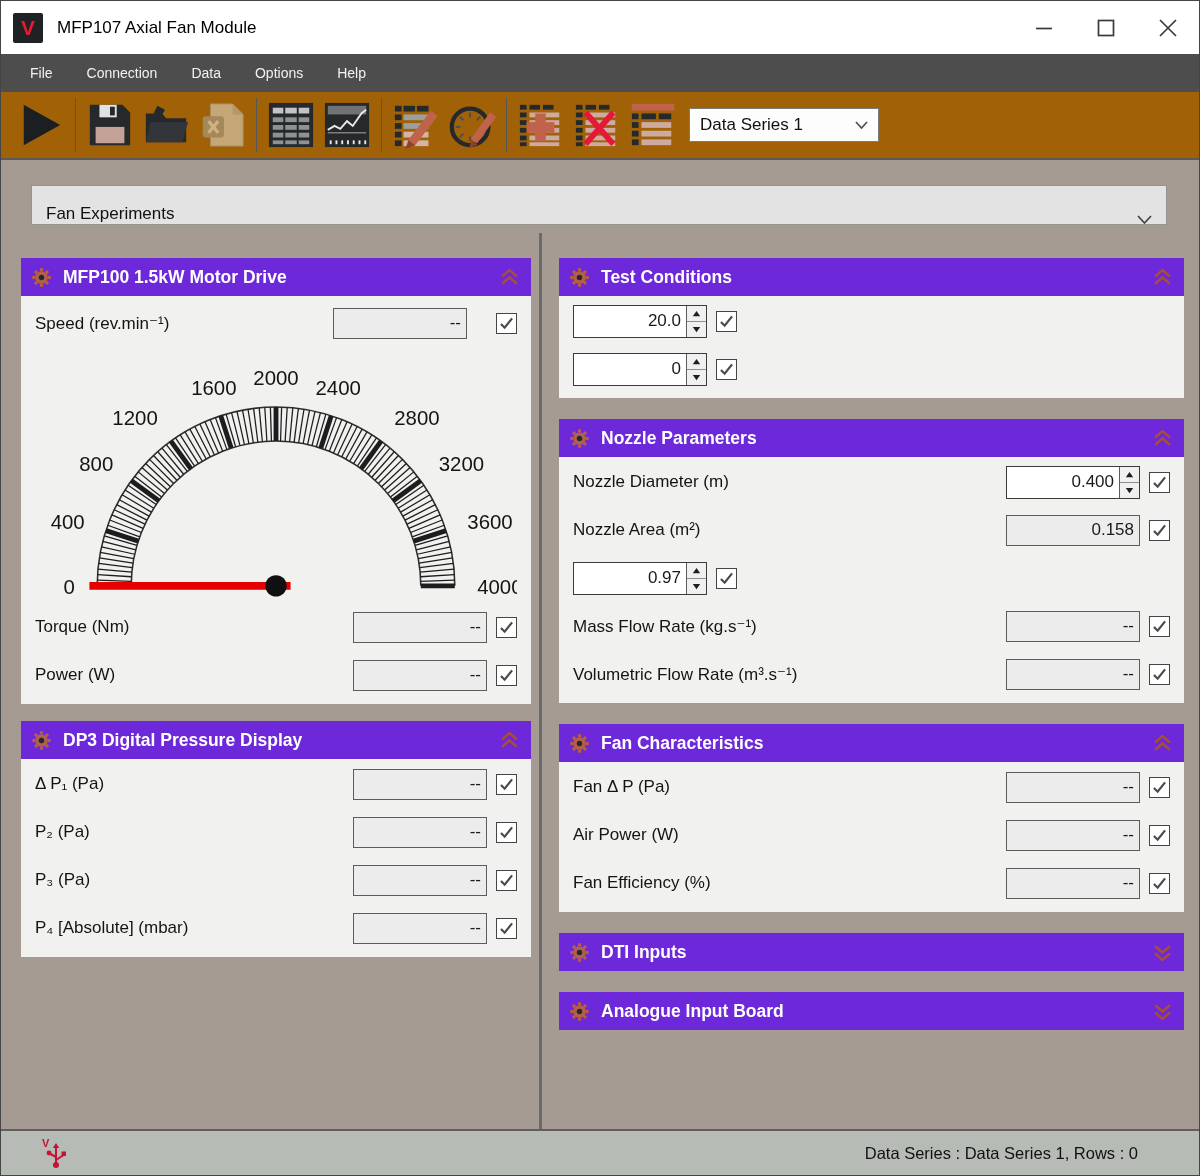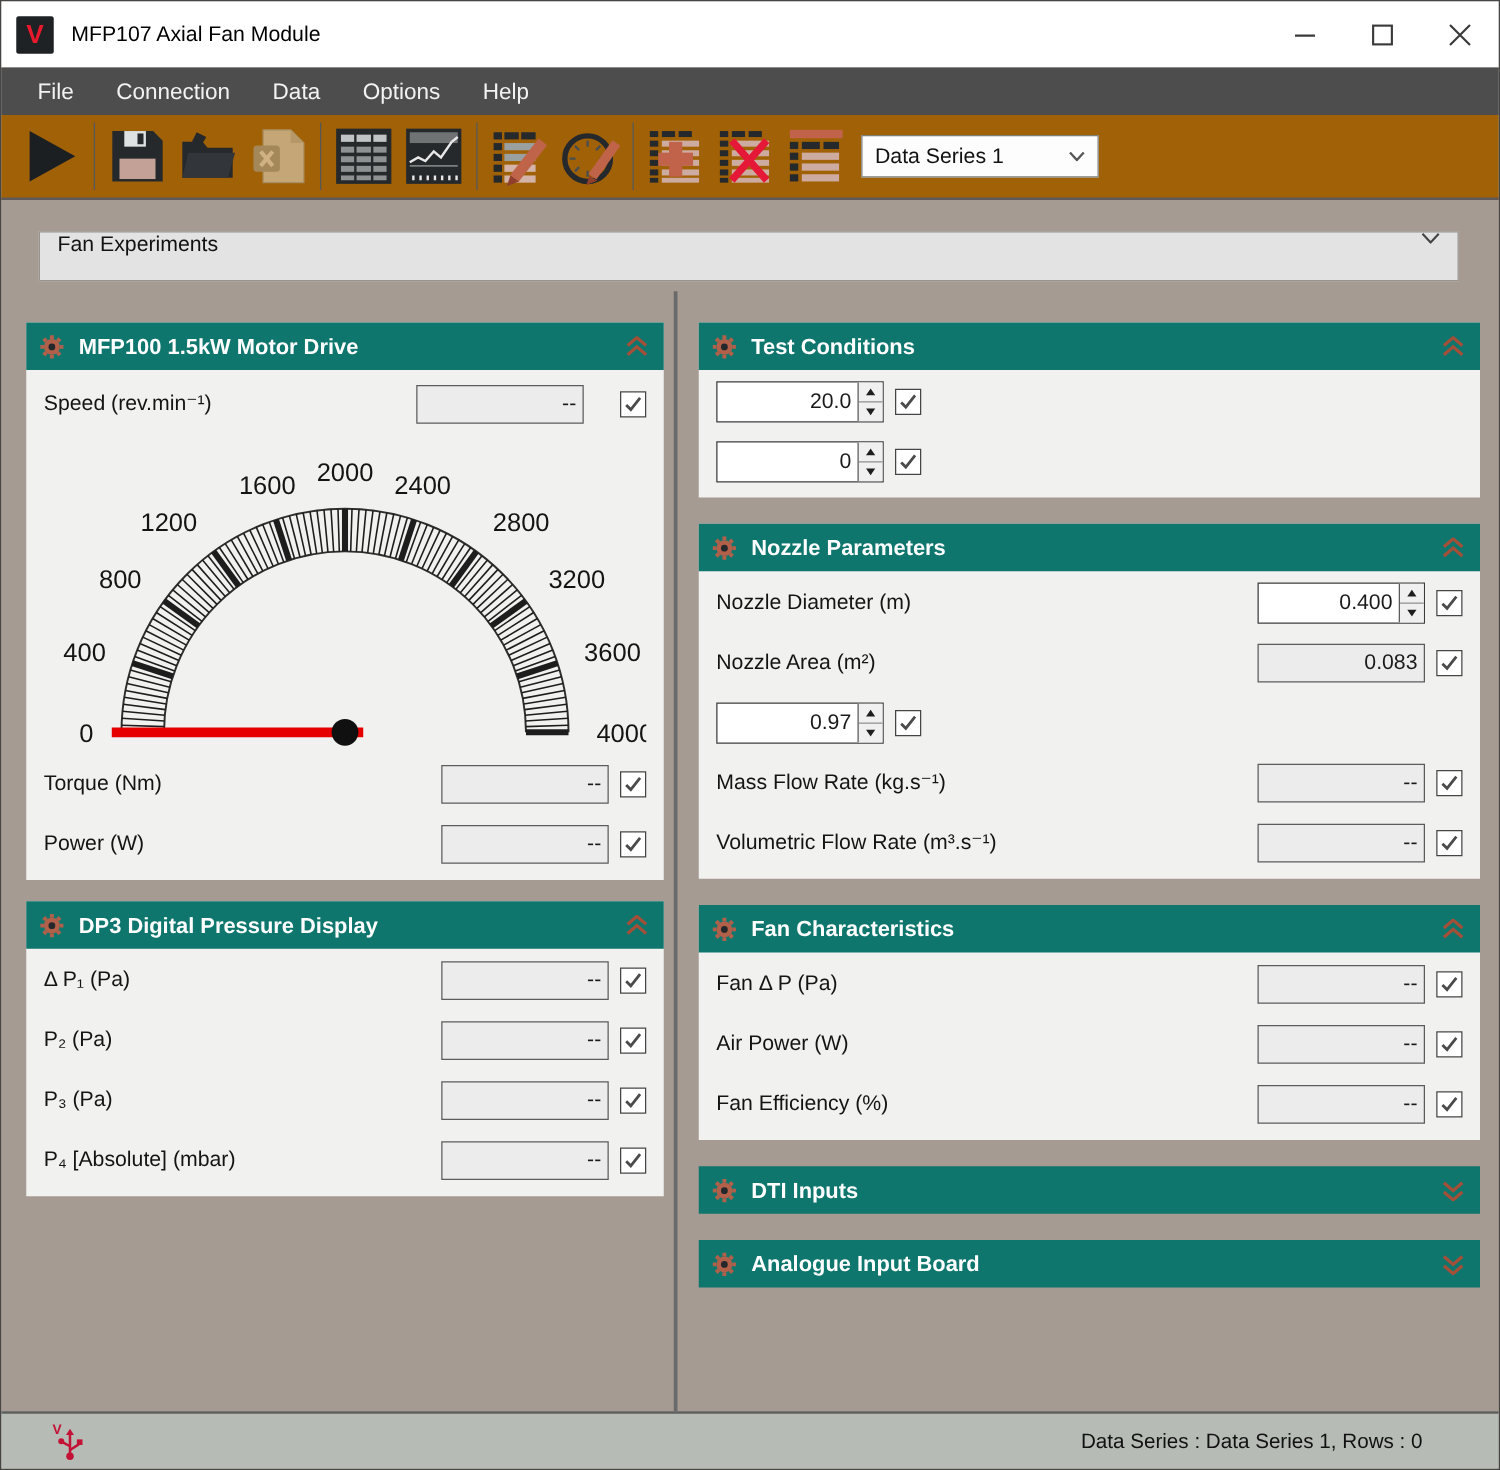--- a/index.html
+++ b/index.html
@@ -10,48 +10,48 @@
   .titlebar { height:53px; background:#ffffff; display:flex; align-items:center; padding-left:12px; flex:none; }
   .applogo { width:30px; height:30px; background:#1f2224; border-radius:2px; display:flex; align-items:center; justify-content:center;
              color:#e8192c; font-weight:bold; font-size:21px; }
   .apptitle { margin-left:14px; font-size:17px; color:#000; }
   .wincontrols { margin-left:auto; display:flex; height:100%; }
   .winbtn { width:62px; height:100%; display:flex; align-items:center; justify-content:center; }
   .winbtn svg { display:block; }
 
   
   .menubar { height:38px; background:#4d4d4d; display:flex; align-items:center; padding-left:12px; flex:none; }
-  .menuitem { color:#f2f2f2; font-size:18px; padding:12px 17px; height:100%; display:flex; align-items:center; }
+  .menuitem { color:#f2f2f2; font-size:14px; padding:12px 17px; height:100%; display:flex; align-items:center; }
 
   
   .toolbar { height:68px; background:#a16207; border-bottom:2px solid #5e585b; display:flex; align-items:center; padding-left:12px; flex:none; }
   .tbtn { width:56px; height:58px; display:flex; align-items:center; justify-content:center; }
   .tbtn svg { display:block; }
   .tsep { width:1px; height:54px; background:#55585a; margin:0 6px; }
   .tbtn.disabled { opacity:.5; }
   .combo { width:190px; height:34px; background:#fdfdfd; border:1px solid #7a7f7a; display:flex; align-items:center;
            padding:0 10px; margin-left:8px; font-size:17px; color:#111; }
   .combo svg { margin-left:auto; }
 
   
   .main { flex:1; display:flex; flex-direction:column; background:#a69b92; min-height:0; }
   .exp-row { margin:25px 32px 0 30px; height:40px; background:#e3e3e3; border:1px solid #97948f; display:flex;
-             align-items:flex-start; padding:0 14px; font-size:17px; color:#111; flex:none; }
+             align-items:flex-end; padding:0 14px; font-size:17px; color:#111; flex:none; }
   .exp-row svg { margin-left:auto; }
   .columns { flex:1; display:flex; align-items:stretch; margin-top:8px; padding:0 15px 0 20px; min-height:0; }
   .col-left { width:510px; flex:none; padding-top:25px; }
   .vdiv { width:3px; background:#6a6a6a; margin:0 17px 0 8px; flex:none; }
   .col-right { flex:1; padding-top:25px; min-width:0; }
 
   
   .panel { background:#f1f1f0; }
   .panel.collapsed { background:transparent; }
   .col-left .panel { margin-bottom:17px; }
   .col-right .panel { margin-bottom:21px; }
-  .phead { height:38px; background:#0f766e; display:flex; align-items:center; padding:0 12px 0 10px; }
+  .phead { height:38px; background:#6d28d9; display:flex; align-items:center; padding:0 12px 0 10px; }
   .gear { display:flex; }
   .ptitle { color:#fff; font-size:17.5px; font-weight:bold; margin-left:11px; }
   .chev { margin-left:auto; display:flex; }
   .pbody { padding:1px 14px 5px 14px; }
 
   .row { display:flex; align-items:center; height:48px; }
   .row.tall { height:52px;gap:20px; }
   .lbl { flex:1; font-size:17px; color:#141414; }
   .field { width:134px; height:31px; border:1.5px solid #5c5c5c; background:#ececec; display:flex; align-items:stretch; flex:none; }
   .field.ed { background:#ffffff; border-color:#3b3b3b; height:33px; }
@@ -684,21 +684,21 @@
               </div>
               <div class="cb">
                   <svg width="15" height="13" viewBox="0 0 16 14">
                     <path d="M2 7.5 L6 11.5 L14 1.5" fill="none" stroke="#4b4b4b" stroke-width="2.4"></path>
                   </svg>
                 </div>
             </div>
             <div class="row">
               <span class="lbl">Nozzle Area  (m²)</span>
               <div class="field">
-                  <span class="fval">0.083</span>
+                  <span class="fval">0.158</span>
                 </div>
               <div class="cb">
                   <svg width="15" height="13" viewBox="0 0 16 14">
                     <path d="M2 7.5 L6 11.5 L14 1.5" fill="none" stroke="#4b4b4b" stroke-width="2.4"></path>
                   </svg>
                 </div>
             </div>
             <div class="row">
               <div class="field ed">
                 <span class="fval">0.97</span>

